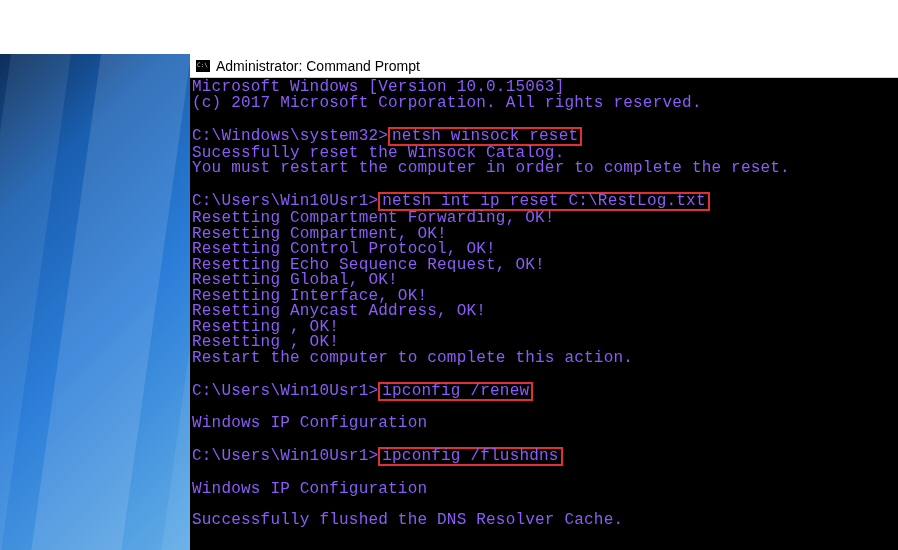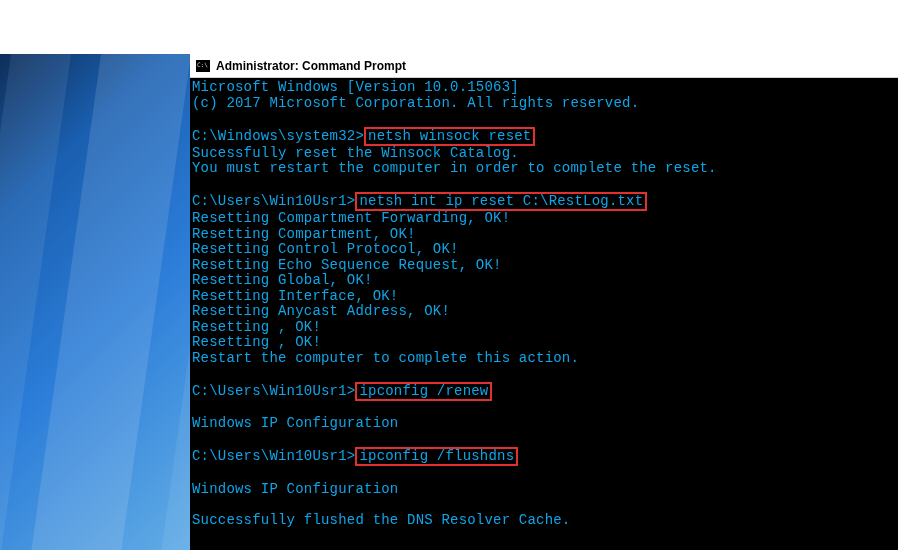--- a/index.html
+++ b/index.html
@@ -64,30 +64,29 @@
     .title-icon::before {
       content: 'C:\\';
       position: absolute;
       color: #cccccc;
       font-size: 6px;
       font-family: monospace;
       top: 1px;
       left: 1px;
     }
     .title-text {
-      font-size: 12px;
+      font-size: 14px;
       color: #000000;
-      font-weight: bold;
     }
     .terminal {
       flex: 1;
       background: #000000;
-      color: #0ea5e9;
+      color: #8b5cf6;
       font-family: Consolas, 'Courier New', monospace;
-      font-size: 14px;
+      font-size: 16px;
       line-height: 15.5px;
       padding: 2px 2px;
       white-space: pre;
       overflow: hidden;
       letter-spacing: 0.2px;
     }
     .highlight {
       border: 2px solid #e03030;
       padding: 0 2px;
       display: inline-block;

